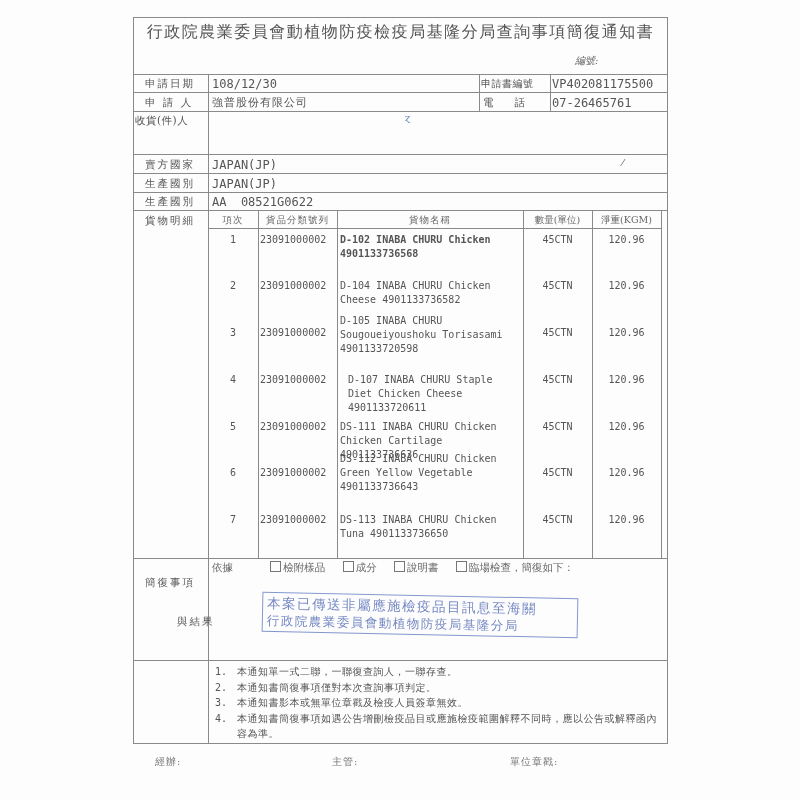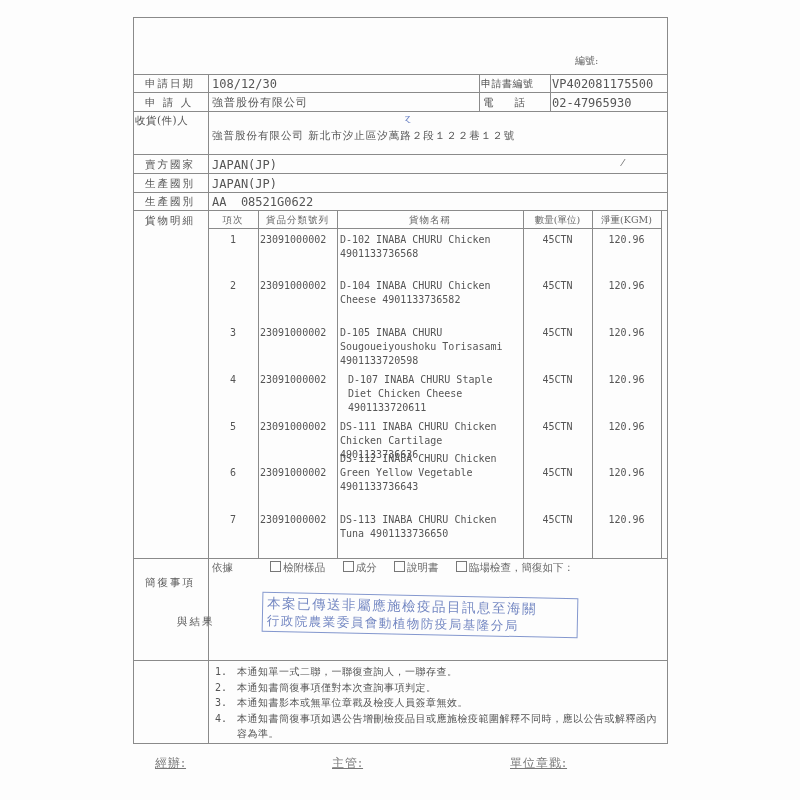--- a/index.html
+++ b/index.html
@@ -10,21 +10,21 @@
   .page { position: absolute; left: 0; top: 0; width: 800px; height: 800px; background: #fdfdfd; }
   .frame {
     position: absolute; left: 133px; top: 17px; width: 535px; height: 727px;
     border: 1.5px solid #8a8a8a; box-sizing: border-box;
   }
   .title {
     position: absolute; left: 133px; top: 22px; width: 535px; text-align: center;
     font-size: 16px; letter-spacing: 1.5px; color: #555;
   }
   .serial {
-    position: absolute; left: 575px; top: 54px; font-size: 10px; color: #666;
+    position: absolute; left: 575px; top: 54px; font-size: 10px; color: #666; font-style: italic;
   }
   .hline { position: absolute; height: 0; border-top: 1.2px solid #8a8a8a; }
   .vline { position: absolute; width: 0; border-left: 1.2px solid #8a8a8a; }
   .lbl { position: absolute; font-size: 10.5px; color: #555; letter-spacing: 2px; white-space: nowrap; }
   .val { position: absolute; font-family: "DejaVu Sans Mono", "Liberation Mono", monospace; font-size: 12px; color: #555; white-space: nowrap; }
   .cjk { position: absolute; font-size: 11px; color: #555; white-space: nowrap; letter-spacing: 1px; }
   .hdr { position: absolute; font-size: 9.5px; color: #666; text-align: center; white-space: nowrap; letter-spacing: 1px; }
   .cell { position: absolute; font-family: "DejaVu Sans Mono", "Liberation Mono", monospace; font-size: 10px; color: #555; line-height: 14px; white-space: pre; }
   .cell.center { text-align: center; }
   .cb { display: inline-block; width: 9px; height: 9px; border: 1px solid #777; vertical-align: -1px; margin-right: 2px; }
@@ -33,30 +33,31 @@
   .stamp {
     position: absolute; left: 262px; top: 595px; width: 316px; height: 40px;
     border: 1.5px solid #6f86c6; transform: rotate(1.2deg); color: #5c73b8;
     font-size: 13.5px; line-height: 17px; padding: 2px 4px; box-sizing: border-box; letter-spacing: 1.5px; opacity: 0.85;
     white-space: nowrap; overflow: hidden;
   }
   .notes { position: absolute; left: 215px; top: 664px; font-size: 10px; color: #555; line-height: 15.5px; }
   .notes .n { display: flex; }
   .notes .num { width: 22px; font-family: "DejaVu Sans Mono", monospace; }
   .notes .t { width: 430px; white-space: normal; letter-spacing: 0.5px; }
-  .sig { position: absolute; top: 755px; font-size: 12px; color: #777; letter-spacing: 1px; text-decoration: underline; }
+  .sig { position: absolute; top: 755px; font-size: 10px; color: #777; letter-spacing: 1px; }
   .mark { position: absolute; color: #666; font-size: 10px; }
 </style>
 </head>
 <body>
 
 <div class="page">
 
   <div class="frame"></div>
 
+  <div class="title">行政院農業委員會動植物防疫檢疫局基隆分局查詢事項簡復通知書</div>
   <div class="serial">編號:</div>
 
   <div class="hline" style="left:133px; top:74px; width:535px;"></div>
   <div class="hline" style="left:133px; top:92px; width:535px;"></div>
   <div class="hline" style="left:133px; top:111px; width:535px;"></div>
   <div class="hline" style="left:133px; top:154px; width:535px;"></div>
   <div class="hline" style="left:133px; top:173px; width:535px;"></div>
   <div class="hline" style="left:133px; top:192px; width:535px;"></div>
   <div class="hline" style="left:133px; top:210px; width:535px;"></div>
   <div class="hline" style="left:208px; top:228px; width:453px;"></div>
@@ -75,24 +76,23 @@
   <div class="vline" style="left:661px; top:210px; height:348px;"></div>
 
   <div class="lbl" style="left:145px; top:77px;">申請日期</div>
   <div class="val" style="left:212px; top:77px;">108/12/30</div>
   <div class="lbl" style="left:481px; top:77px; letter-spacing:0.5px; font-size:10px;">申請書編號</div>
   <div class="val" style="left:552px; top:77px;">VP402081175500</div>
 
   <div class="lbl" style="left:145px; top:96px;">申 請 人</div>
   <div class="cjk" style="left:212px; top:95px;">強普股份有限公司</div>
   <div class="lbl" style="left:483px; top:96px; letter-spacing:0;">電　　話</div>
-  <div class="val" style="left:552px; top:96px;">02-47965930</div>
+  <div class="val" style="left:552px; top:96px;">07-26465761</div>
 
   <div class="lbl" style="left:135px; top:114px; letter-spacing:0.5px;">收貨(件)人</div>
-  <div class="cjk" style="left:212px; top:129px; font-size:10.5px;">強普股份有限公司 新北市汐止區汐萬路２段１２２巷１２號</div>
   <div class="mark" style="left:405px; top:112px; color:#6f86c6;">ɀ</div>
 
   <div class="lbl" style="left:145px; top:158px;">賣方國家</div>
   <div class="val" style="left:212px; top:158px;">JAPAN(JP)</div>
   <div class="mark" style="left:622px; top:157px;">⁄</div>
 
   <div class="lbl" style="left:145px; top:177px;">生產國別</div>
   <div class="val" style="left:212px; top:177px;">JAPAN(JP)</div>
 
   <div class="lbl" style="left:145px; top:195px;">生產國別</div>
@@ -102,37 +102,37 @@
 
   <div class="hdr" style="left:208px; top:214px; width:50px;">項次</div>
   <div class="hdr" style="left:258px; top:214px; width:79px;">貨品分類號列</div>
   <div class="hdr" style="left:337px; top:214px; width:186px;">貨物名稱</div>
   <div class="hdr" style="left:523px; top:214px; width:69px; letter-spacing:0;">數量(單位)</div>
   <div class="hdr" style="left:592px; top:214px; width:69px; letter-spacing:0;">淨重(KGM)</div>
 
   <div>
     <div class="cell center" style="left:208px; top:233px; width:50px;">1</div>
     <div class="cell" style="left:260px; top:233px;">23091000002</div>
-    <div class="cell" style="left:340px; top:233px;">D-102 INABA CHURU Chicken
+    <div class="cell" style="left:340px; top:233px;font-weight:bold;">D-102 INABA CHURU Chicken
 4901133736568</div>
     <div class="cell center" style="left:523px; top:233px; width:69px;">45CTN</div>
     <div class="cell center" style="left:592px; top:233px; width:69px;">120.96</div>
   </div>
   <div>
     <div class="cell center" style="left:208px; top:279px; width:50px;">2</div>
     <div class="cell" style="left:260px; top:279px;">23091000002</div>
     <div class="cell" style="left:340px; top:279px;">D-104 INABA CHURU Chicken
 Cheese 4901133736582</div>
     <div class="cell center" style="left:523px; top:279px; width:69px;">45CTN</div>
     <div class="cell center" style="left:592px; top:279px; width:69px;">120.96</div>
   </div>
   <div>
     <div class="cell center" style="left:208px; top:326px; width:50px;">3</div>
     <div class="cell" style="left:260px; top:326px;">23091000002</div>
-    <div class="cell" style="left:340px; top:326px;">D-105 INABA CHURU
+    <div class="cell" style="left:340px; top:314px;">D-105 INABA CHURU
 Sougoueiyoushoku Torisasami
 4901133720598</div>
     <div class="cell center" style="left:523px; top:326px; width:69px;">45CTN</div>
     <div class="cell center" style="left:592px; top:326px; width:69px;">120.96</div>
   </div>
   <div>
     <div class="cell center" style="left:208px; top:373px; width:50px;">4</div>
     <div class="cell" style="left:260px; top:373px;">23091000002</div>
     <div class="cell" style="left:348px; top:373px;">D-107 INABA CHURU Staple
 Diet Chicken Cheese

